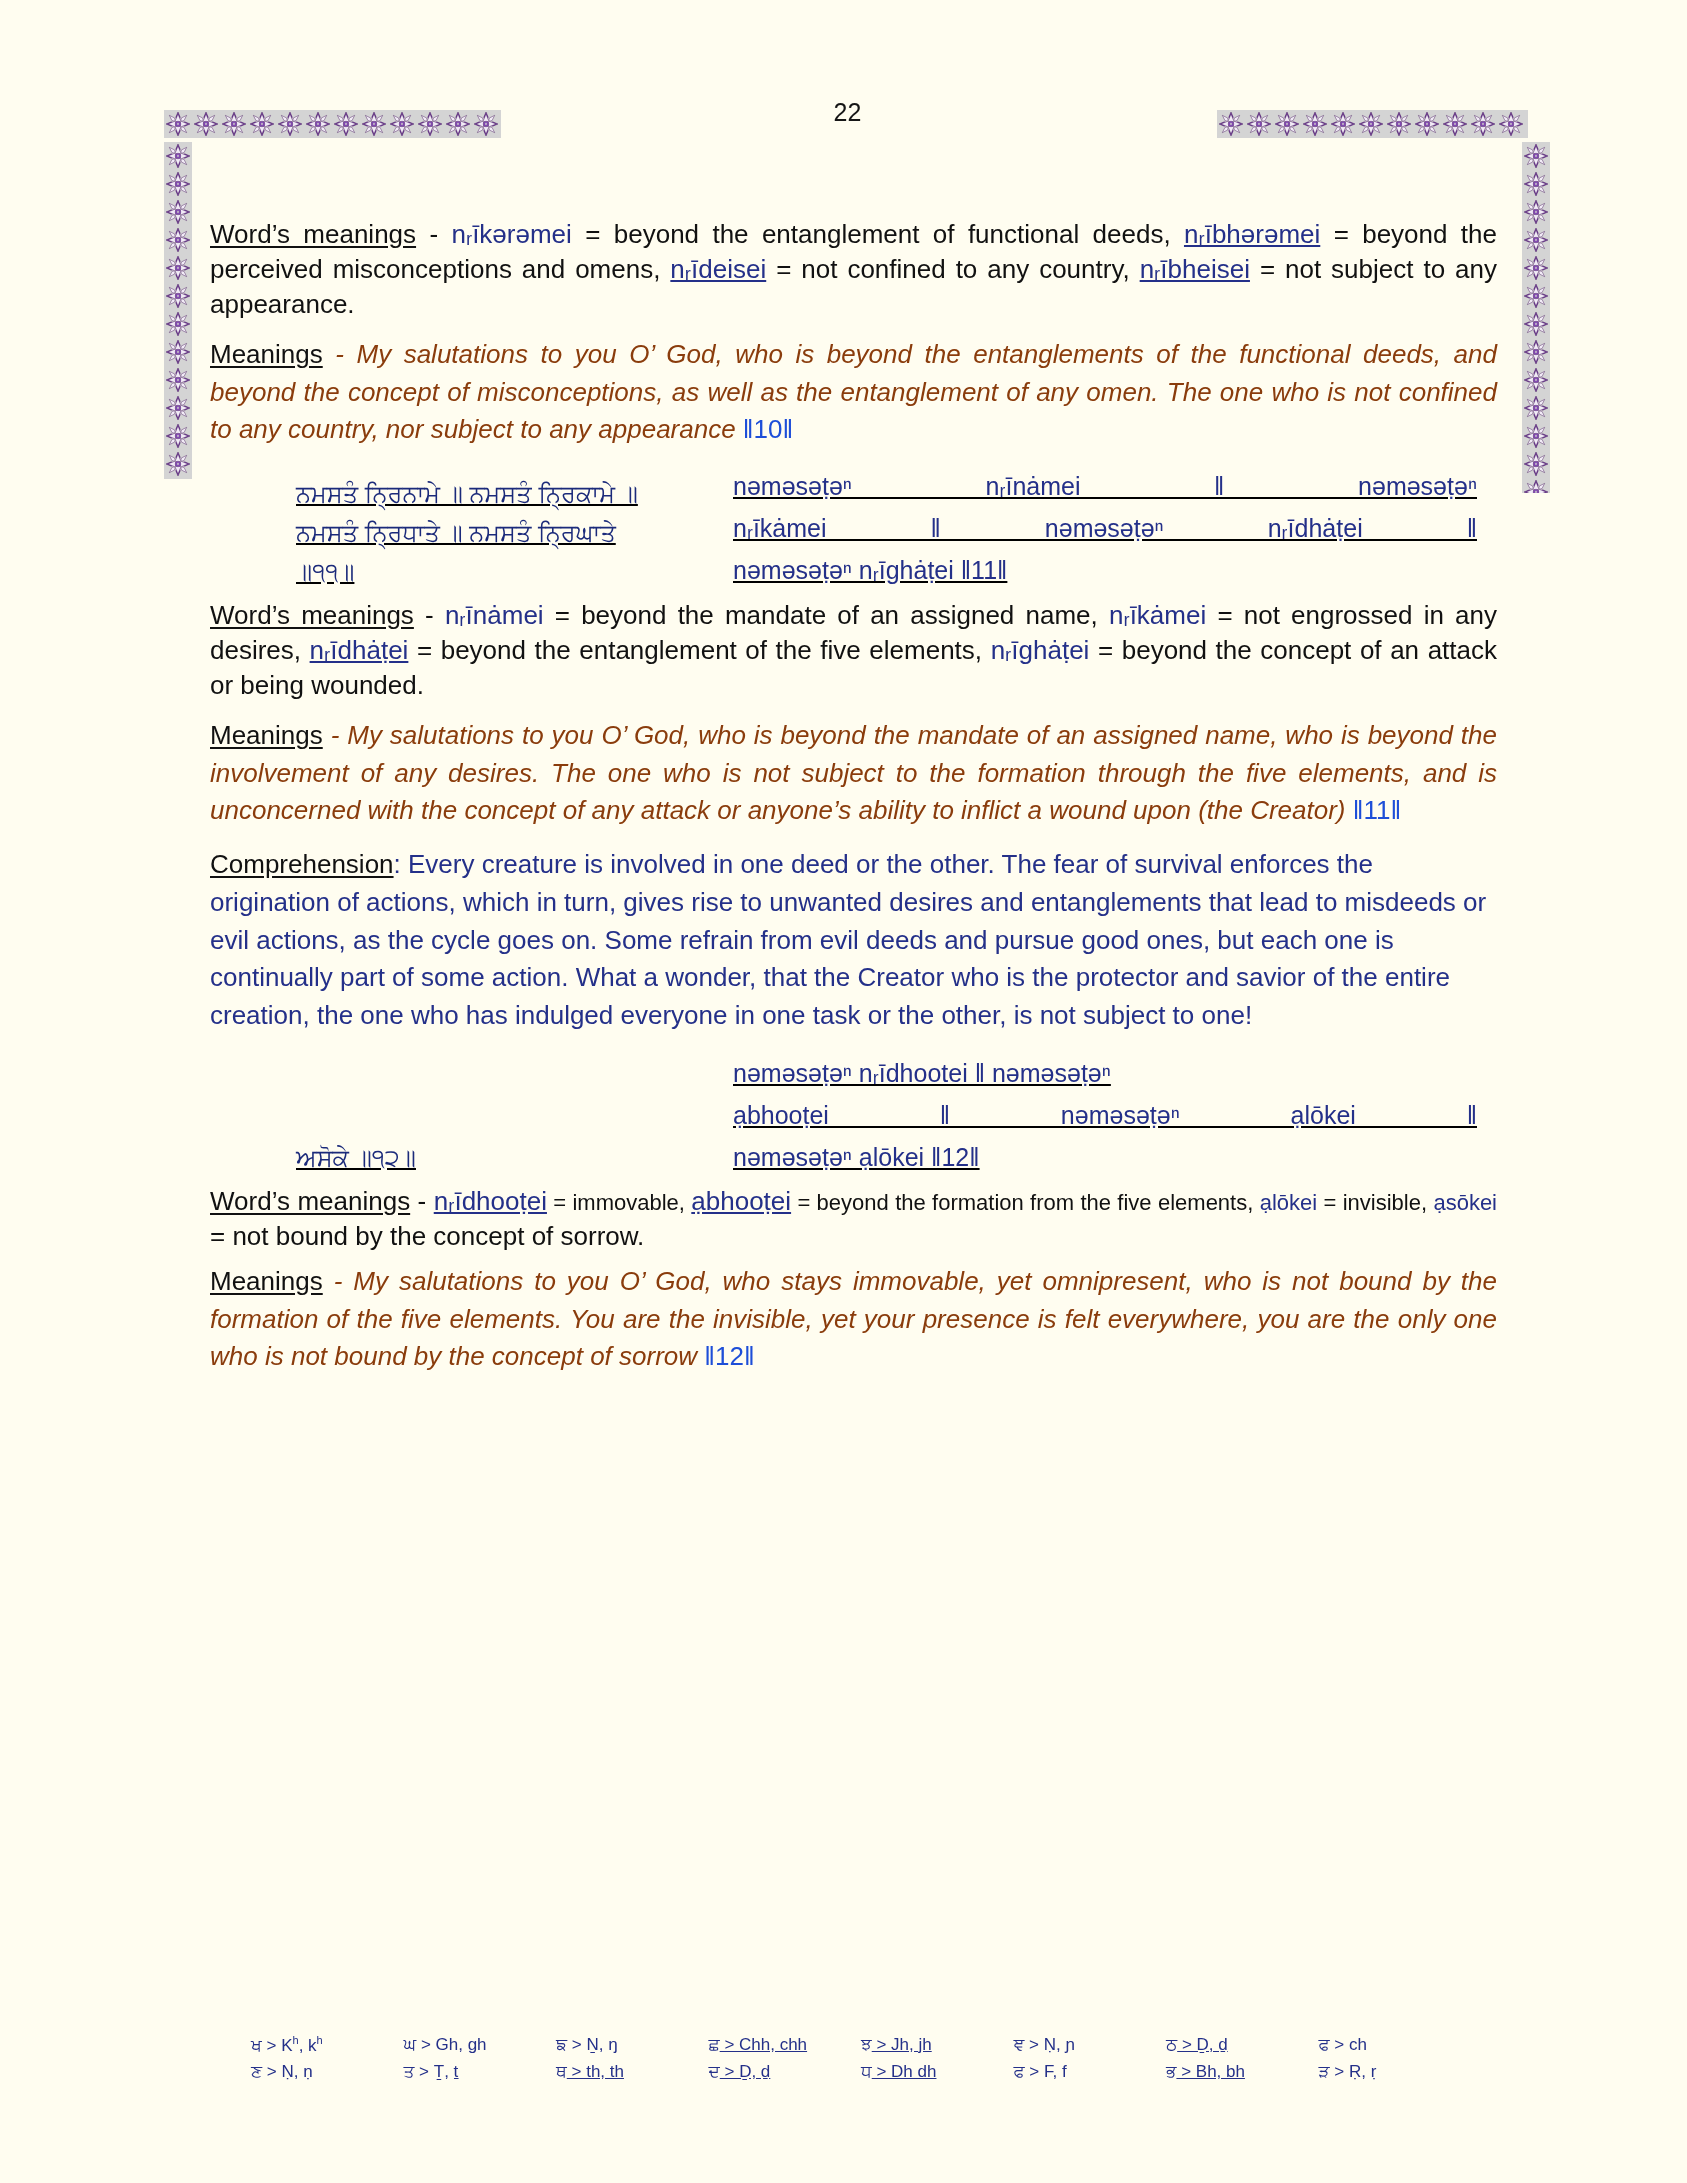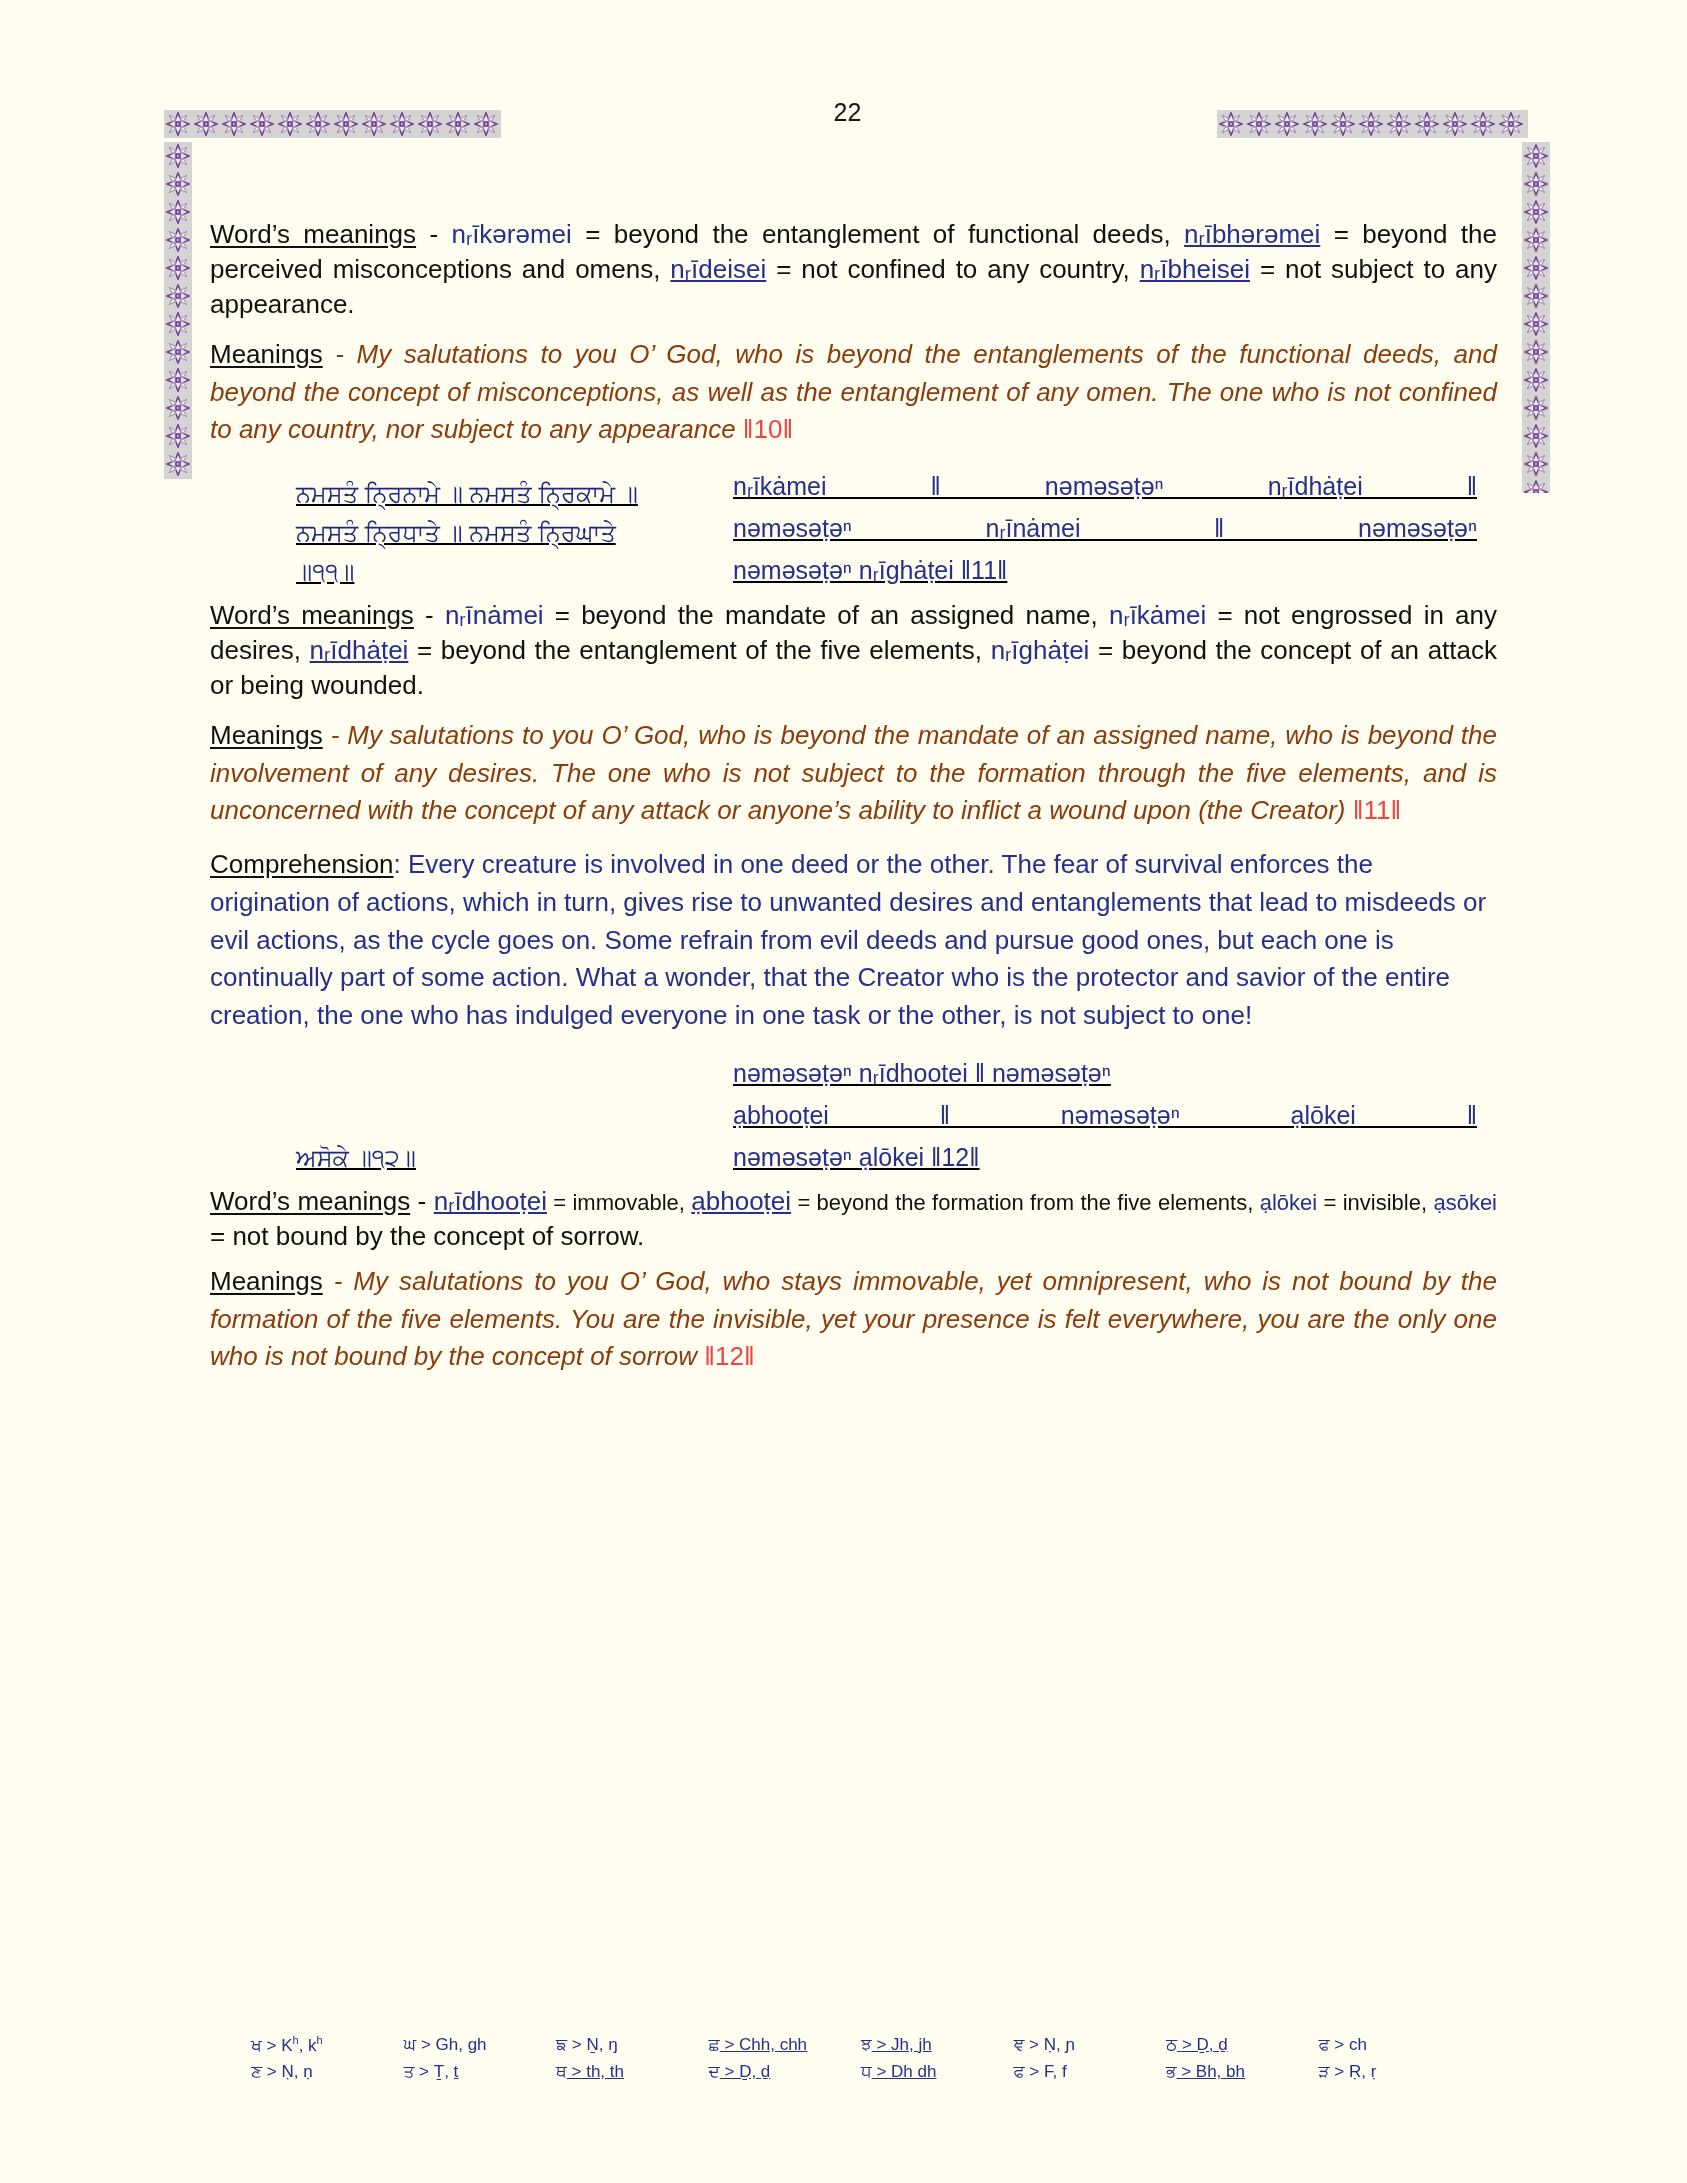--- a/index.html
+++ b/index.html
@@ -92,21 +92,21 @@
     margin: 0 0 17px 0;
   }
   .meanings .lbl {
     color: #111111;
     font-style: normal;
     text-decoration: underline;
     text-underline-offset: 2.6px;
   }
   .meanings .verseno {
     font-style: normal;
-    color: #ef4444;
+    color: #1d4ed8;
   }
 
   .comprehension {
     font-size: 26px;
     line-height: 1.45;
     color: #243089;
     text-align: left;
     margin: 0 0 17px 0;
   }
   .comprehension .lbl { color: #111111; }
@@ -1151,22 +1151,22 @@
       <span class="lbl">Meanings</span><span> - </span><span>My salutations to you O’ God, who is beyond the entanglements of the functional deeds, and beyond the concept of misconceptions, as well as the entanglement of any omen. The one who is not confined to any country, nor subject to any appearance </span><span class="verseno">ǁ10ǁ</span>
     </p>
 
     <div class="verse-block">
       <div class="verse-gurmukhi">
         <div>ਨਮਸਤੰ ਨ੍ਰਿਨਾਮੇ ॥ ਨਮਸਤੰ ਨ੍ਰਿਕਾਮੇ ॥</div>
         <div>ਨਮਸਤੰ ਨ੍ਰਿਧਾਤੇ ॥ ਨਮਸਤੰ ਨ੍ਰਿਘਾਤੇ</div>
         <div>॥੧੧॥</div>
       </div>
       <div class="verse-translit">
+        <span class="ln just">nəməsəṭəⁿ  nᵣīnȧmei  ǁ  nəməsəṭəⁿ</span>
         <span class="ln just">nᵣīkȧmei  ǁ  nəməsəṭəⁿ  nᵣīdhȧṭei  ǁ</span>
-        <span class="ln just">nəməsəṭəⁿ  nᵣīnȧmei  ǁ  nəməsəṭəⁿ</span>
         <span class="ln">nəməsəṭəⁿ nᵣīghȧṭei ǁ11ǁ</span>
       </div>
     </div>
 
     <p class="para">
       <span class="lbl">Word’s meanings</span><span> - </span><span id="wm11"><span class="translit">nᵣīnȧmei</span><span> = beyond the mandate of an assigned name, </span><span class="translit">nᵣīkȧmei</span><span> = not engrossed in any desires, </span><span class="translit" style="text-decoration: underline;">nᵣīdhȧṭei</span><span> = beyond the entanglement of the five elements, </span><span class="translit">nᵣīghȧṭei</span><span> = beyond the concept of an attack or being wounded.</span></span>
     </p>
 
     <p class="meanings">
       <span class="lbl">Meanings</span><span> - </span><span>My salutations to you O’ God, who is beyond the mandate of an assigned name, who is beyond the involvement of any desires. The one who is not subject to the formation through the five elements, and is unconcerned with the concept of any attack or anyone’s ability to inflict a wound upon (the Creator) </span><span class="verseno">ǁ11ǁ</span>

